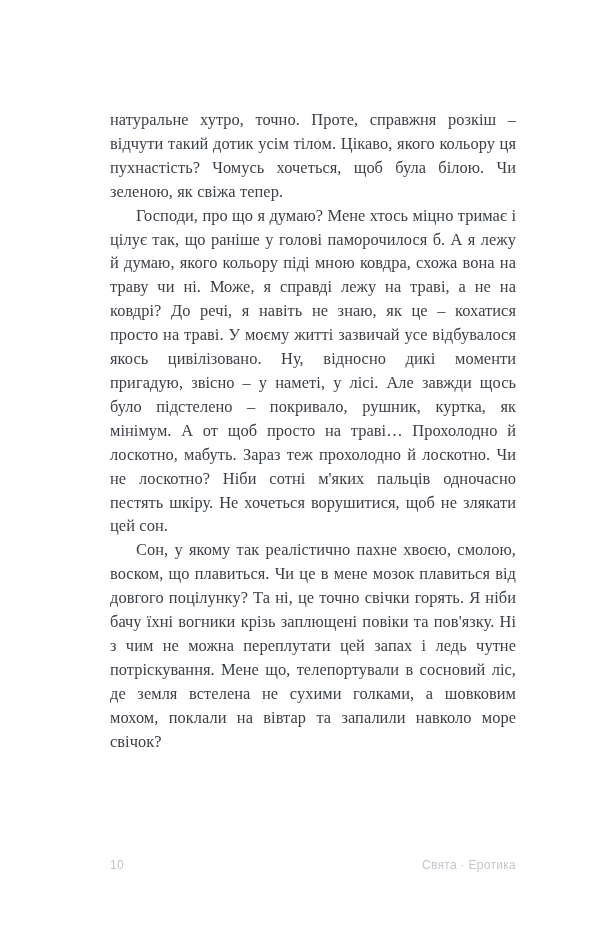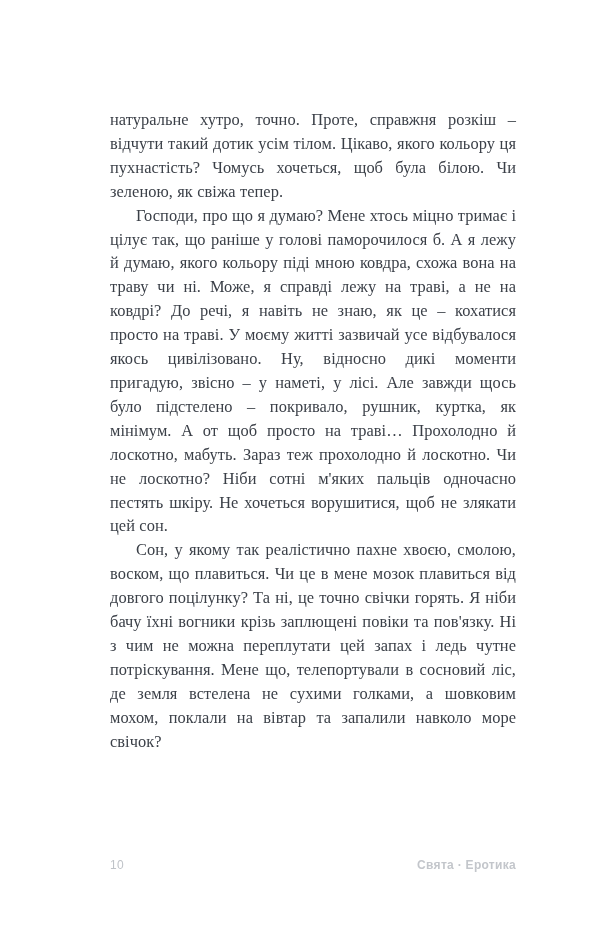--- a/index.html
+++ b/index.html
@@ -62,21 +62,20 @@
     color: #c3c6cb;
     letter-spacing: 0.3px;
   }
 
   .footer .page-num {
     color: #bfc3c8;
   }
 
   .footer .running-head {
     color: #c3c6cb;
-    font-weight: bold;
   }
 </style>
 </head>
 <body>
 
 <div class="page">
 
   <div class="text-block">
     <p class="para first">натуральне хутро, точно. Проте, справжня розкіш – відчути такий дотик усім тілом. Цікаво, якого кольору ця пухнастість? Чомусь хочеться, щоб була білою. Чи зеленою, як свіжа тепер.</p>
     <p class="para">Господи, про що я думаю? Мене хтось міцно тримає і цілує так, що раніше у голові паморочилося б. А я лежу й думаю, якого кольору піді мною ковдра, схожа вона на траву чи ні. Може, я справді лежу на траві, а не на ковдрі? До речі, я навіть не знаю, як це – кохатися просто на траві. У моєму житті зазвичай усе відбувалося якось цивілізовано. Ну, відносно дикі моменти пригадую, звісно – у наметі, у лісі. Але завжди щось було підстелено – покривало, рушник, куртка, як мінімум. А от щоб просто на траві… Прохолодно й лоскотно, мабуть. Зараз теж прохолодно й лоскотно. Чи не лоскотно? Ніби сотні м'яких пальців одночасно пестять шкіру. Не хочеться ворушитися, щоб не злякати цей сон.</p>

